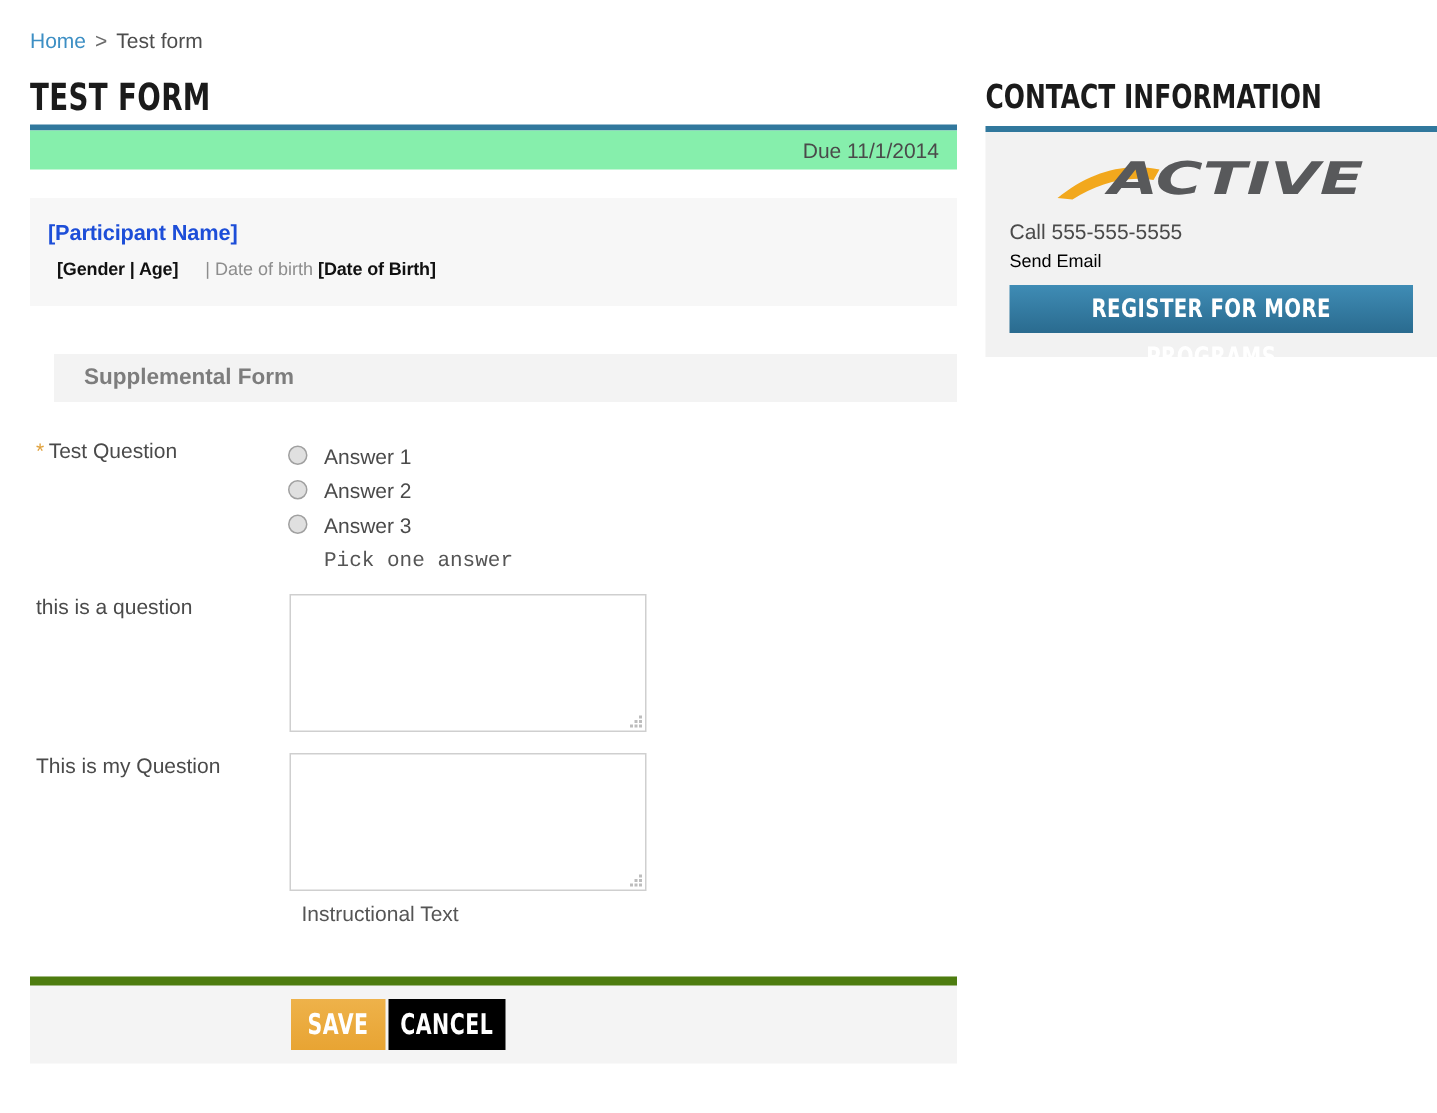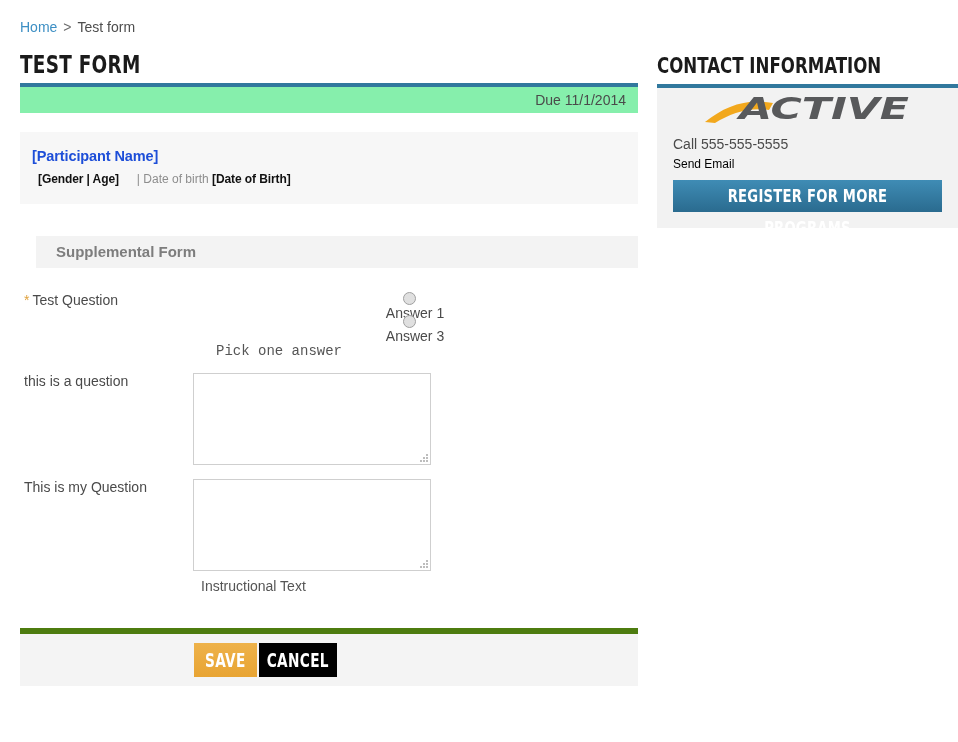--- a/index.html
+++ b/index.html
@@ -150,21 +150,20 @@
   }
   .row-field {
     flex: 1 1 auto;
   }
 
   .radio-line {
     display: flex;
     align-items: center;
     height: 23px;
     margin-bottom: 0;
-    flex-direction: column;
   }
   .radio {
     width: 13px;
     height: 13px;
     border-radius: 50%;
     background: #e0e0e0;
     border: 1px solid #a0a0a0;
     box-sizing: border-box;
     display: inline-block;
     margin-right: 11px;
@@ -275,21 +274,21 @@
     font-weight: bold;
     color: #1b1b1b;
     line-height: 1;
     margin: 3px 0 7px 0;
     transform: scaleX(0.84);
     transform-origin: left center;
     white-space: nowrap;
   }
   .side-body {
     background: #f2f2f2;
-    padding: 4px 16px 16px 16px;
+    padding: 14px 16px 16px 16px;
     box-sizing: border-box;
     width: 301px;
   }
   .logo-wrap {
     text-align: center;
     margin-bottom: 10px;
     height: 34px;
   }
   .contact-line {
     font-size: 14px;
@@ -354,20 +353,24 @@
   <div class="form-area">
 
     <div class="form-row">
       <div class="row-label">
         <span class="req">*</span><span>Test Question</span>
       </div>
       <div class="row-field">
         <label class="radio-line">
           <span class="radio"></span>
           <span class="radio-label">Answer 1</span>
+        </label>
+        <label class="radio-line">
+          <span class="radio"></span>
+          <span class="radio-label">Answer 2</span>
         </label>
         <label class="radio-line">
           <span class="radio"></span>
           <span class="radio-label">Answer 3</span>
         </label>
         <div class="helper">Pick one answer</div>
       </div>
     </div>
 
     <div class="form-row" style="margin-top:14px;">

